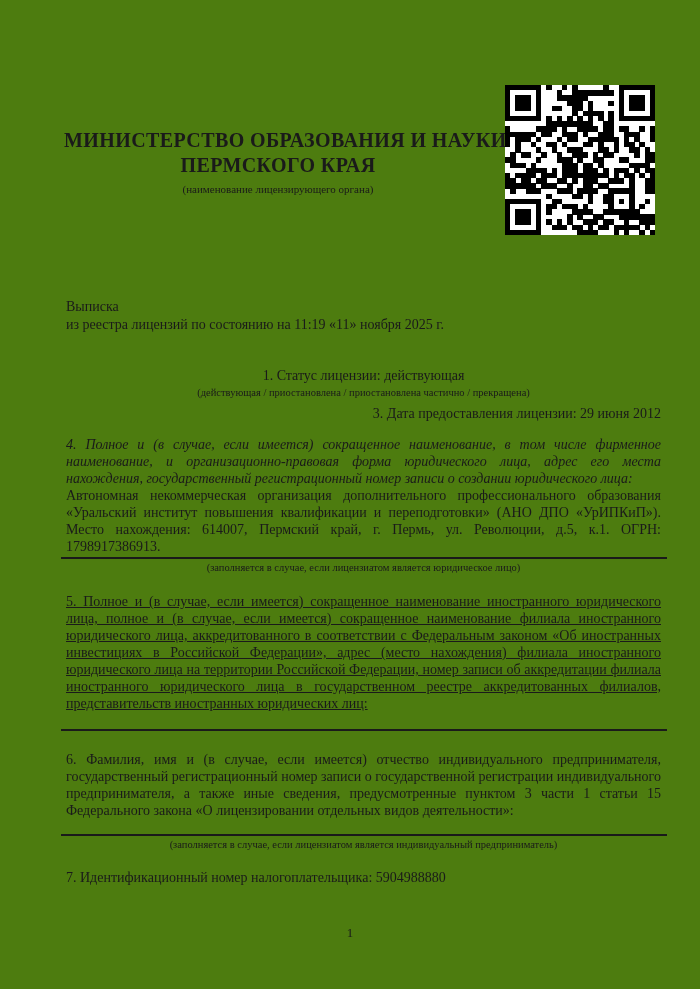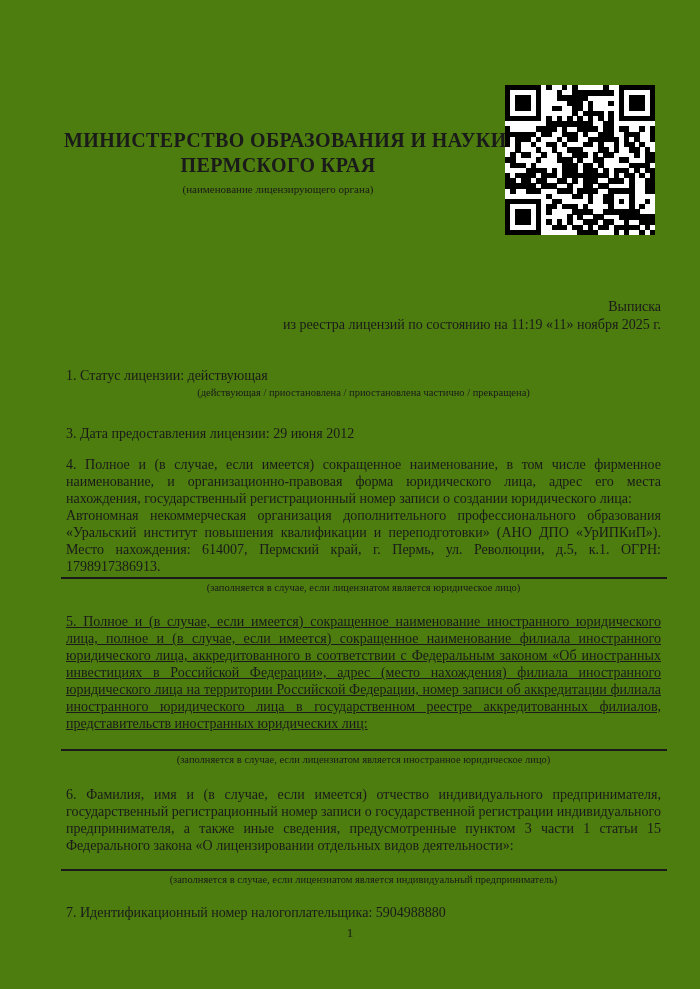--- a/index.html
+++ b/index.html
@@ -45,35 +45,35 @@
   .qr svg { display: block; shape-rendering: crispEdges; }
 
   
   .content {
     position: absolute;
     left: 66px;
     top: 298px;
     width: 595px;
   }
   .doc-title {
-    text-align: right;
+    text-align: left;
     font-size: 14px;
     line-height: 18px;
   }
   .para {
     margin: 0;
     font-size: 14px;
     line-height: 17px;
     text-align: justify;
   }
   .single { text-align: left; }
-  .mt-item1 { margin-top: 33px; }
+  .mt-item1 { margin-top: 33px; text-align: center; }
   .mt-item2 { margin-top: 18px; }
-  .mt-item3 { margin-top: 26px; }
-  .mt-item4 { margin-top: 14px; }
+  .mt-item3 { margin-top: 6px; text-align: right; }
+  .mt-item4 { margin-top: 14px; font-style: italic; }
   .mt-item5 { margin-top: 19px; text-decoration: underline; }
   .mt-item6 { margin-top: 20px; }
   .mt-item7 { margin-top: 18px; }
   .field-caption {
     margin-top: 2px;
     text-align: center;
     font-size: 10.5px;
     line-height: 13px;
   }
   .rule {
@@ -568,21 +568,20 @@
 
     <p class="para single mt-item3">3. Дата предоставления лицензии: 29 июня 2012</p>
 
     <p class="para mt-item4">4. Полное и (в случае, если имеется) сокращенное наименование, в том числе фирменное наименование, и организационно-правовая форма юридического лица, адрес его места нахождения, государственный регистрационный номер записи о создании юридического лица:</p>
     <p class="para">Автономная некоммерческая организация дополнительного профессионального образования «Уральский институт повышения квалификации и переподготовки» (АНО ДПО «УрИПКиП»). Место нахождения: 614007, Пермский край, г. Пермь, ул. Революции, д.5, к.1. ОГРН: 1798917386913.</p>
     <hr class="rule">
     <div class="field-caption">(заполняется в случае, если лицензиатом является юридическое лицо)</div>
 
     <p class="para mt-item5">5. Полное и (в случае, если имеется) сокращенное наименование иностранного юридического лица, полное и (в случае, если имеется) сокращенное наименование филиала иностранного юридического лица, аккредитованного в соответствии с Федеральным законом «Об иностранных инвестициях в Российской Федерации», адрес (место нахождения) филиала иностранного юридического лица на территории Российской Федерации, номер записи об аккредитации филиала иностранного юридического лица в государственном реестре аккредитованных филиалов, представительств иностранных юридических лиц:</p>
     <hr class="rule rule-gap-blank5">
-    <div class="field-caption">(заполняется в случае, если лицензиатом является иностранное юридическое лицо)</div>
 
     <p class="para mt-item6">6. Фамилия, имя и (в случае, если имеется) отчество индивидуального предпринимателя, государственный регистрационный номер записи о государственной регистрации индивидуального предпринимателя, а также иные сведения, предусмотренные пунктом 3 части 1 статьи 15 Федерального закона «О лицензировании отдельных видов деятельности»:</p>
     <hr class="rule rule-gap-blank6">
     <div class="field-caption">(заполняется в случае, если лицензиатом является индивидуальный предприниматель)</div>
 
     <p class="para single mt-item7">7. Идентификационный номер налогоплательщика: 5904988880</p>
 
   </div>
 
   <div class="page-number">1</div>

